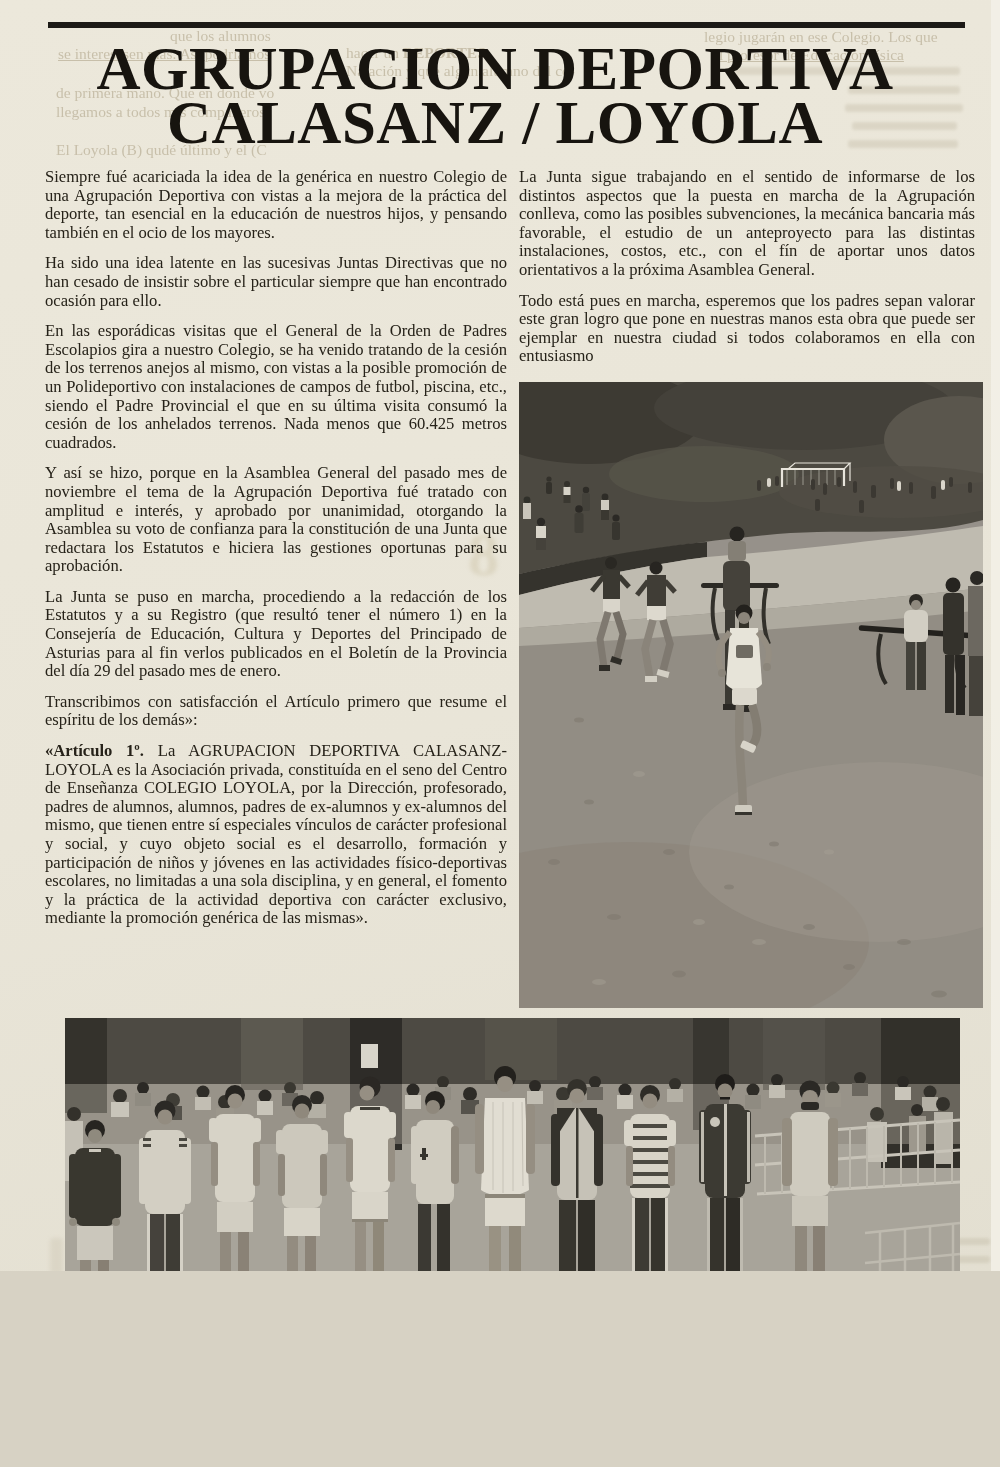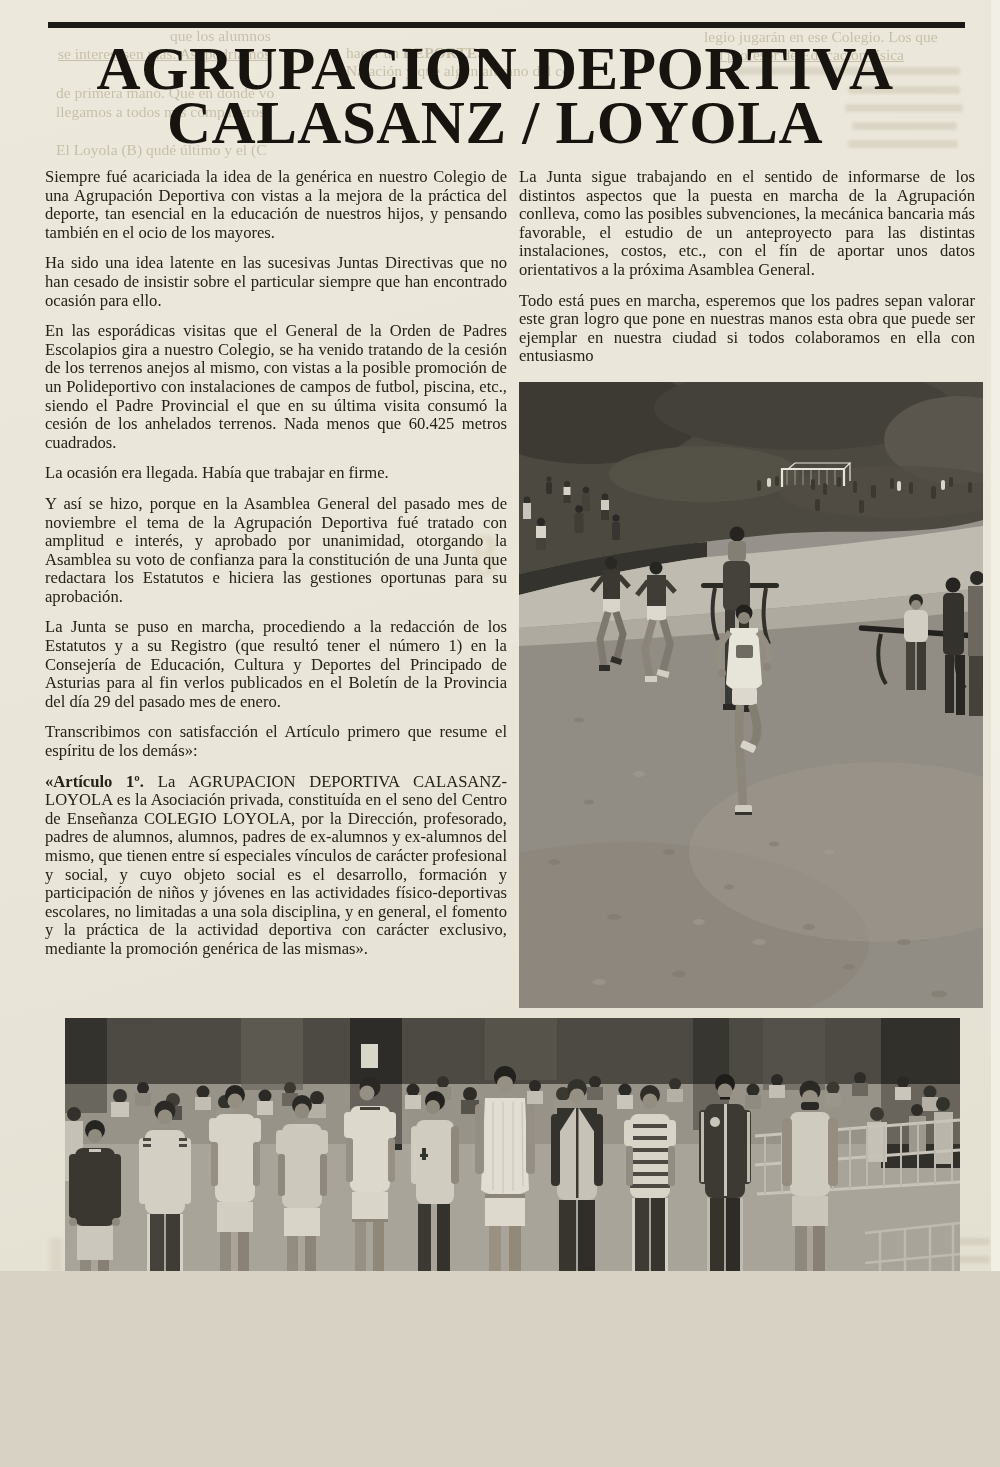--- a/index.html
+++ b/index.html
@@ -72,21 +72,20 @@
 
   <h1 class="title" style="margin:0;">
     <span>AGRUPACION DEPORTIVA</span>
     <span>CALASANZ / LOYOLA</span>
   </h1>
 
   <div class="col left" lang="es">
     <p>Siempre fué acariciada la idea de la genérica en nuestro Colegio de una Agrupación Deportiva con vistas a la mejora de la práctica del deporte, tan esencial en la educación de nuestros hijos, y pensando también en el ocio de los mayores.</p>
     <p>Ha sido una idea latente en las sucesivas Juntas Directivas que no han cesado de insistir sobre el particular siempre que han encontrado ocasión para ello.</p>
     <p>En las esporádicas visitas que el General de la Orden de Padres Escolapios gira a nuestro Colegio, se ha venido tratando de la cesión de los terrenos anejos al mismo, con vistas a la posible promoción de un Polideportivo con instalaciones de campos de futbol, piscina, etc., siendo el Padre Provincial el que en su última visita consumó la cesión de los anhelados terrenos. Nada menos que 60.425 metros cuadrados.</p>
-    <p>La ocasión era llegada. Había que trabajar en firme.</p>
     <p>Y así se hizo, porque en la Asamblea General del pasado mes de noviembre el tema de la Agrupación Deportiva fué tratado con amplitud e interés, y aprobado por unanimidad, otorgando la Asamblea su voto de confianza para la constitución de una Junta que redactara los Estatutos e hiciera las gestiones oportunas para su aprobación.</p>
     <p>La Junta se puso en marcha, procediendo a la redacción de los Estatutos y a su Registro (que resultó tener el número 1) en la Consejería de Educación, Cultura y Deportes del Principado de Asturias para al fin verlos publicados en el Boletín de la Provincia del día 29 del pasado mes de enero.</p>
     <p>Transcribimos con satisfacción el Artículo primero que resume el espíritu de los demás»:</p>
     <p><b>«Artículo 1º.</b><span> La AGRUPACION DEPORTIVA CALASANZ-LOYOLA es la Asociación privada, constituída en el seno del Centro de Enseñanza COLEGIO LOYOLA, por la Dirección, profesorado, padres de alumnos, alumnos, padres de ex-alumnos y ex-alumnos del mismo, que tienen entre sí especiales vínculos de carácter profesional y social, y cuyo objeto social es el desarrollo, formación y participación de niños y jóvenes en las actividades físico-deportivas escolares, no limitadas a una sola disciplina, y en general, el fomento y la práctica de la actividad deportiva con carácter exclusivo, mediante la promoción genérica de las mismas».</span></p>
   </div>
 
   <div class="col right" lang="es">
     <p>La Junta sigue trabajando en el sentido de informarse de los distintos aspectos que la puesta en marcha de la Agrupación conlleva, como las posibles subvenciones, la mecánica bancaria más favorable, el estudio de un anteproyecto para las distintas instalaciones, costos, etc., con el fín de aportar unos datos orientativos a la próxima Asamblea General.</p>
     <p>Todo está pues en marcha, esperemos que los padres sepan valorar este gran logro que pone en nuestras manos esta obra que puede ser ejemplar en nuestra ciudad si todos colaboramos en ella con entusiasmo</p>
   </div>

